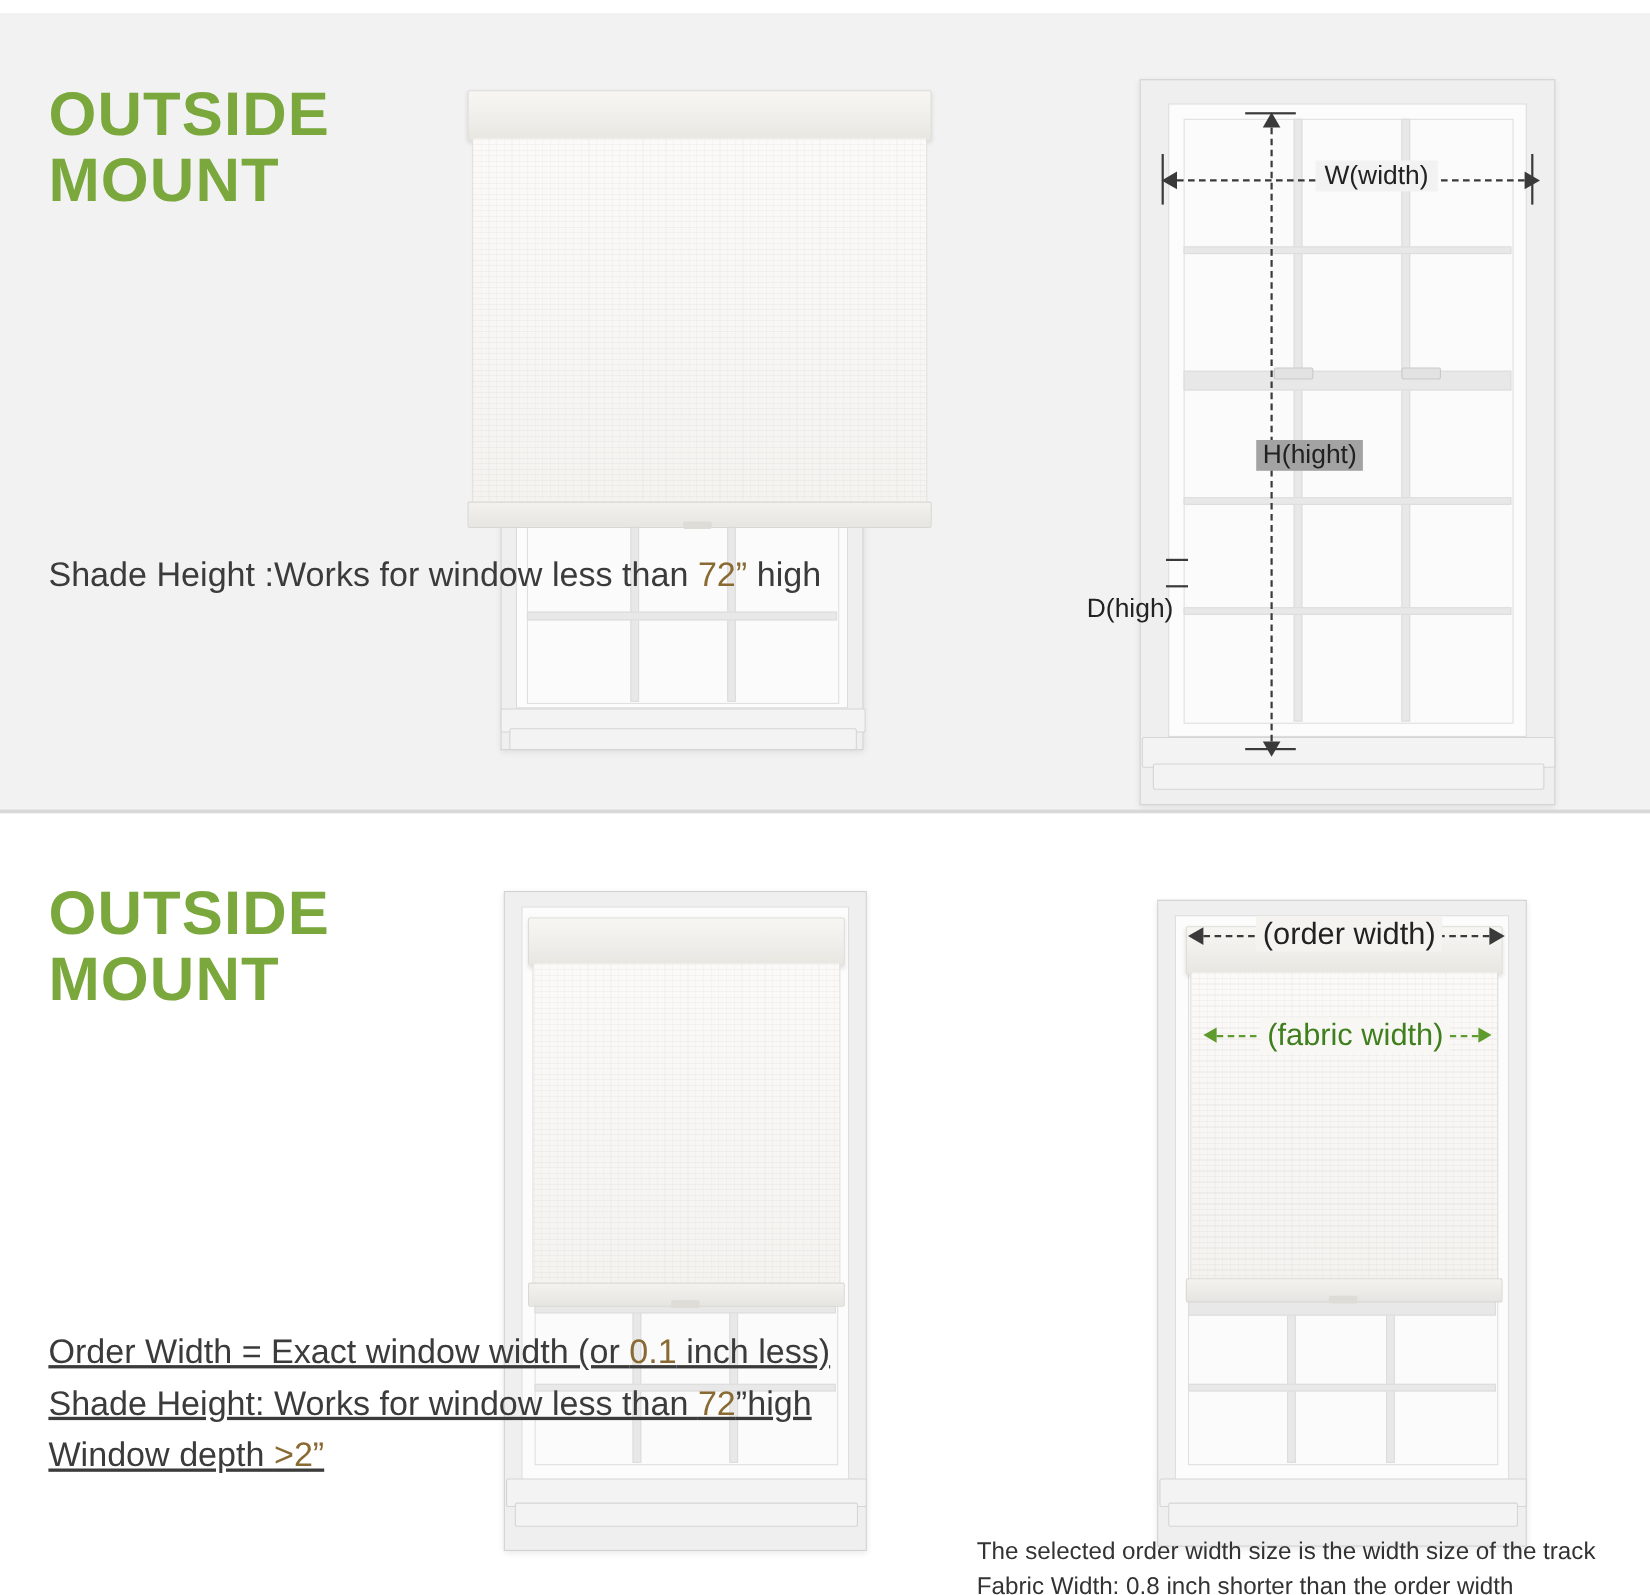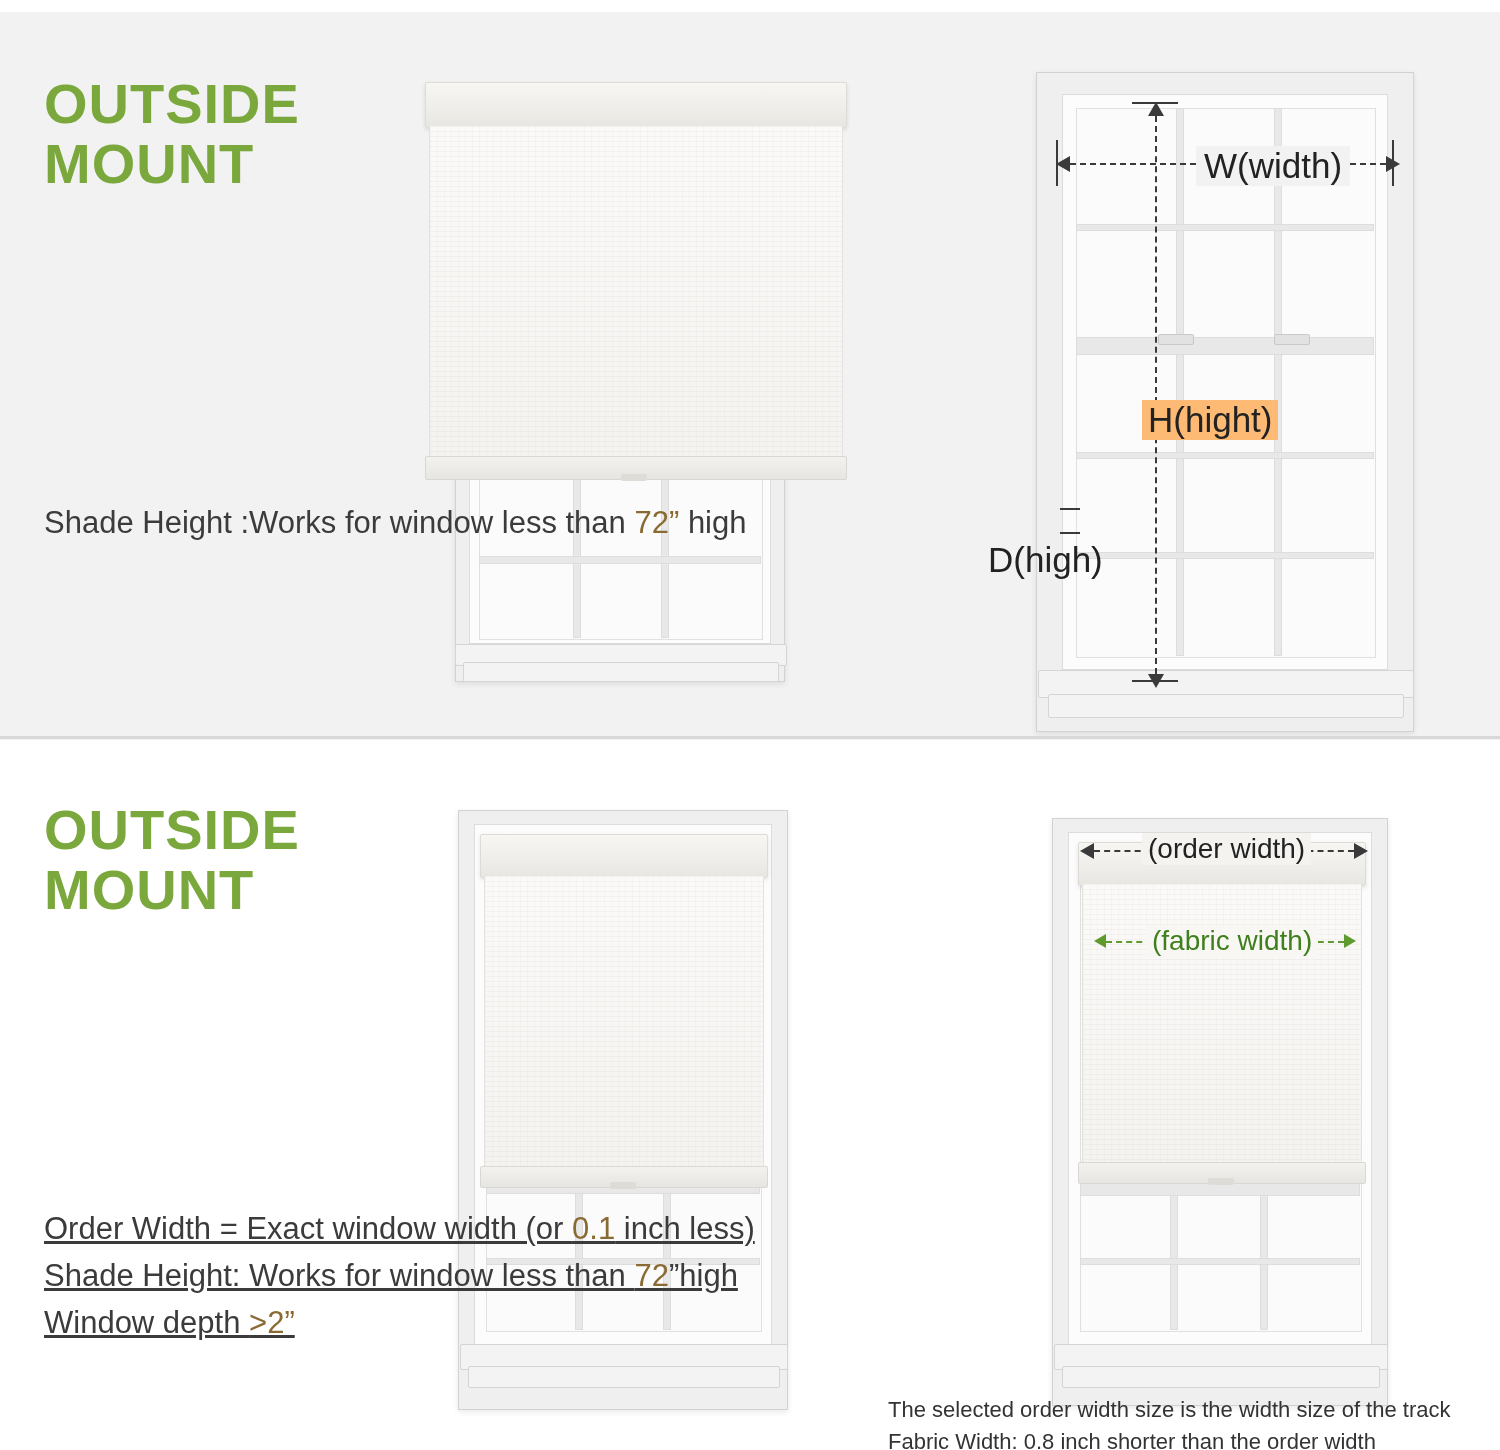--- a/index.html
+++ b/index.html
@@ -158,21 +158,21 @@
     position: absolute;
     width: 26px;
     height: 7px;
     background: #dedcd6;
     border-radius: 2px;
   }
 
   
   .dim-label {
     position: absolute;
-    font-size: 35px;
+    font-size: 24px;
     color: #222222;
     white-space: nowrap;
   }
   .arrow-line-h, .arrow-line-v {
     position: absolute;
   }
   .arrow-line-h {
     border-top: 2px dashed #3a3a3a;
   }
   .arrow-line-v {
@@ -265,21 +265,21 @@
       <div class="tick" style="left:1392px; top:128px; width:2px; height:46px;"></div>
       <div class="dim-label" style="left:1196px; top:134px; background:#f2f2f2; padding:0 8px;">W(width)</div>
     </div>
 
     <div>
       <div class="arrow-line-v" style="left:1155px; top:104px; height:558px;"></div>
       <div class="arrow-head ah-up" style="left:1148px; top:90px;"></div>
       <div class="arrow-head ah-down" style="left:1148px; top:662px;"></div>
       <div class="tick" style="left:1132px; top:90px; width:46px; height:2px;"></div>
       <div class="tick" style="left:1132px; top:668px; width:46px; height:2px;"></div>
-      <div class="dim-label" style="left:1142px; top:388px; background:#fdba74; padding:0 6px;">H(hight)</div>
+      <div class="dim-label" style="left:1142px; top:388px; background:#a3a3a3; padding:0 6px;">H(hight)</div>
     </div>
 
     <div>
       <div class="tick" style="left:1060px; top:496px; width:20px; height:2px;"></div>
       <div class="tick" style="left:1060px; top:520px; width:20px; height:2px;"></div>
       <div class="dim-label" style="left:988px; top:528px;">D(high)</div>
     </div>
 
   </div>
 

